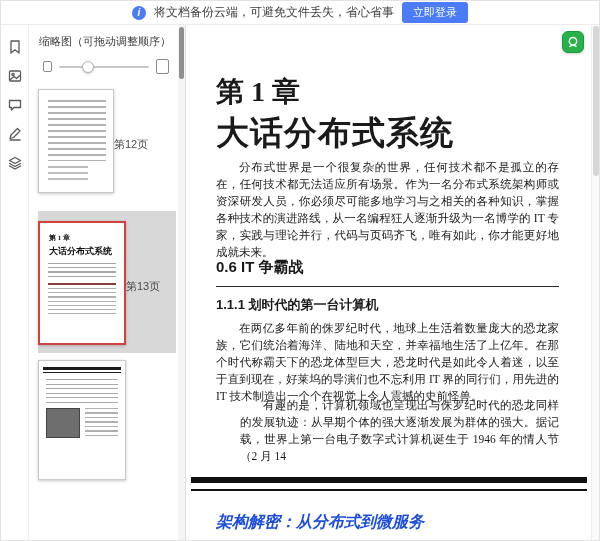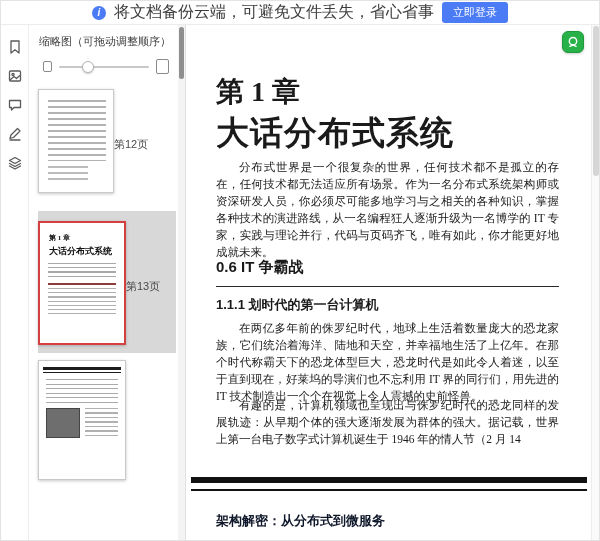--- a/index.html
+++ b/index.html
@@ -2,21 +2,21 @@
 <html><head>
 <meta charset="utf-8">
 <style>
   * { margin:0; padding:0; box-sizing:border-box; }
   html,body { background:#fff; font-family:"Liberation Sans",sans-serif; }
   .screen { position:relative; width:600px; height:541px; background:#fff; overflow:hidden; border:1px solid #e3e3e3; }
 
   
   .topbar { height:24px; display:flex; align-items:center; justify-content:center; gap:8px; background:#fff; border-bottom:1px solid #ececec; }
   .info-icon { width:14px; height:14px; border-radius:50%; background:#4b7bf5; color:#fff; font-size:10px; font-weight:bold; font-style:italic; display:flex; align-items:center; justify-content:center; line-height:1; }
-  .topbar-msg { font-size:16px; color:#3d3d3d; }
+  .topbar-msg { font-size:12px; color:#3d3d3d; }
   .login-btn { background:#4b7bf5; color:#fff; font-size:11px; border:none; border-radius:3px; padding:3px 11px; cursor:pointer; }
 
   .app { display:flex; height:516px; }
 
   
   .icon-rail { width:28px; border-right:1px solid #ededed; display:flex; flex-direction:column; align-items:center; padding-top:14px; gap:13px; background:#fff; }
   .rail-icon { width:16px; height:16px; cursor:pointer; }
   .rail-icon svg { width:16px; height:16px; stroke:#5a5a5a; fill:none; stroke-width:1.3; stroke-linejoin:round; stroke-linecap:round; }
 
   
@@ -67,24 +67,24 @@
   
   .main { flex:1; position:relative; background:#fff; overflow:hidden; }
   .pdf-page { position:absolute; inset:0; background:#fff; font-family:"Liberation Serif",serif; color:#1a1a1a; }
   .chapter-label { position:absolute; top:48px; left:30px; font-size:28px; font-weight:bold; }
   .chapter-title { position:absolute; top:86px; left:30px; font-size:33px; font-weight:bold; letter-spacing:1px; }
   .body-text { position:absolute; left:30px; right:40px; font-size:11.5px; line-height:17px; text-align:justify; text-indent:2em; }
   .intro { top:134px; }
   .section-heading { position:absolute; top:233px; left:30px; right:40px; font-family:"Liberation Sans",sans-serif; font-size:15px; font-weight:bold; padding-bottom:9px; border-bottom:1px solid #2a2a2a; }
   .subsection-heading { position:absolute; top:271px; left:30px; font-family:"Liberation Sans",sans-serif; font-size:13px; font-weight:bold; }
   .para1 { top:295px; }
-  .para2 { top:372px; }
+  .para2 { top:372px;margin-left:24px; }
   .rule-thick { position:absolute; top:452px; left:5px; right:12px; height:6px; background:#111; }
   .rule-thin  { position:absolute; top:464px; left:5px; right:12px; height:2px; background:#111; }
-  .page-footer { position:absolute; top:487px; left:30px; font-size:13px; font-weight:600; color:#0f172a; }
+  .page-footer { position:absolute; top:487px; left:30px; font-size:16px; font-weight:600; font-style:italic; color:#1d4ed8; }
 
   .green-widget { position:absolute; top:6px; right:15px; width:22px; height:22px; border-radius:6px; background:#27b148; border:1px solid #1e9a3c; display:flex; align-items:center; justify-content:center; cursor:pointer; box-shadow:0 1px 3px rgba(0,0,0,.2); }
   .green-widget svg { width:14px; height:14px; stroke:#fff; fill:none; stroke-width:1.6; stroke-linecap:round; }
 
   .main-scrollbar { position:absolute; top:0; right:0; width:8px; height:100%; background:#fafafa; border-left:1px solid #ededed; }
   .main-thumbbar { position:absolute; top:1px; left:1px; width:6px; height:150px; background:#d6d6d6; border-radius:3px; }
 </style>
 </head>
 <body>
 

